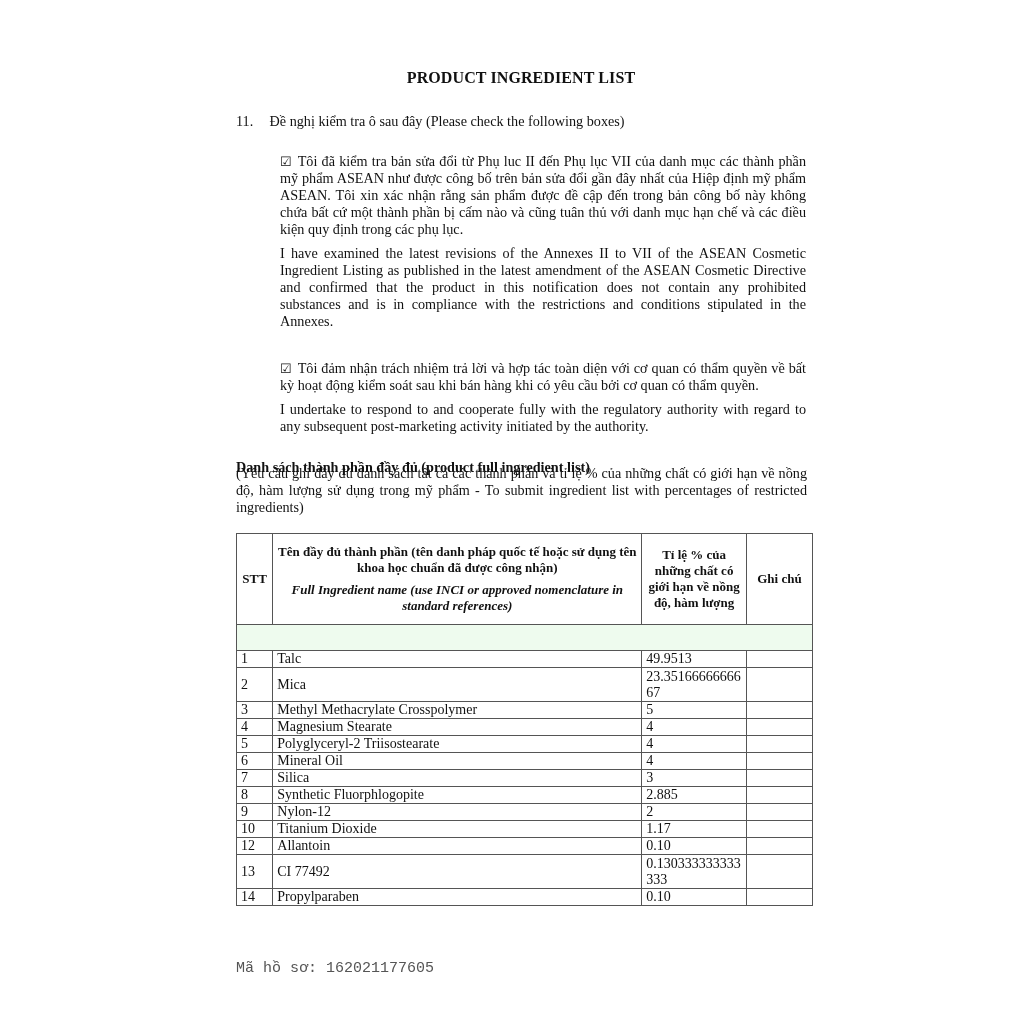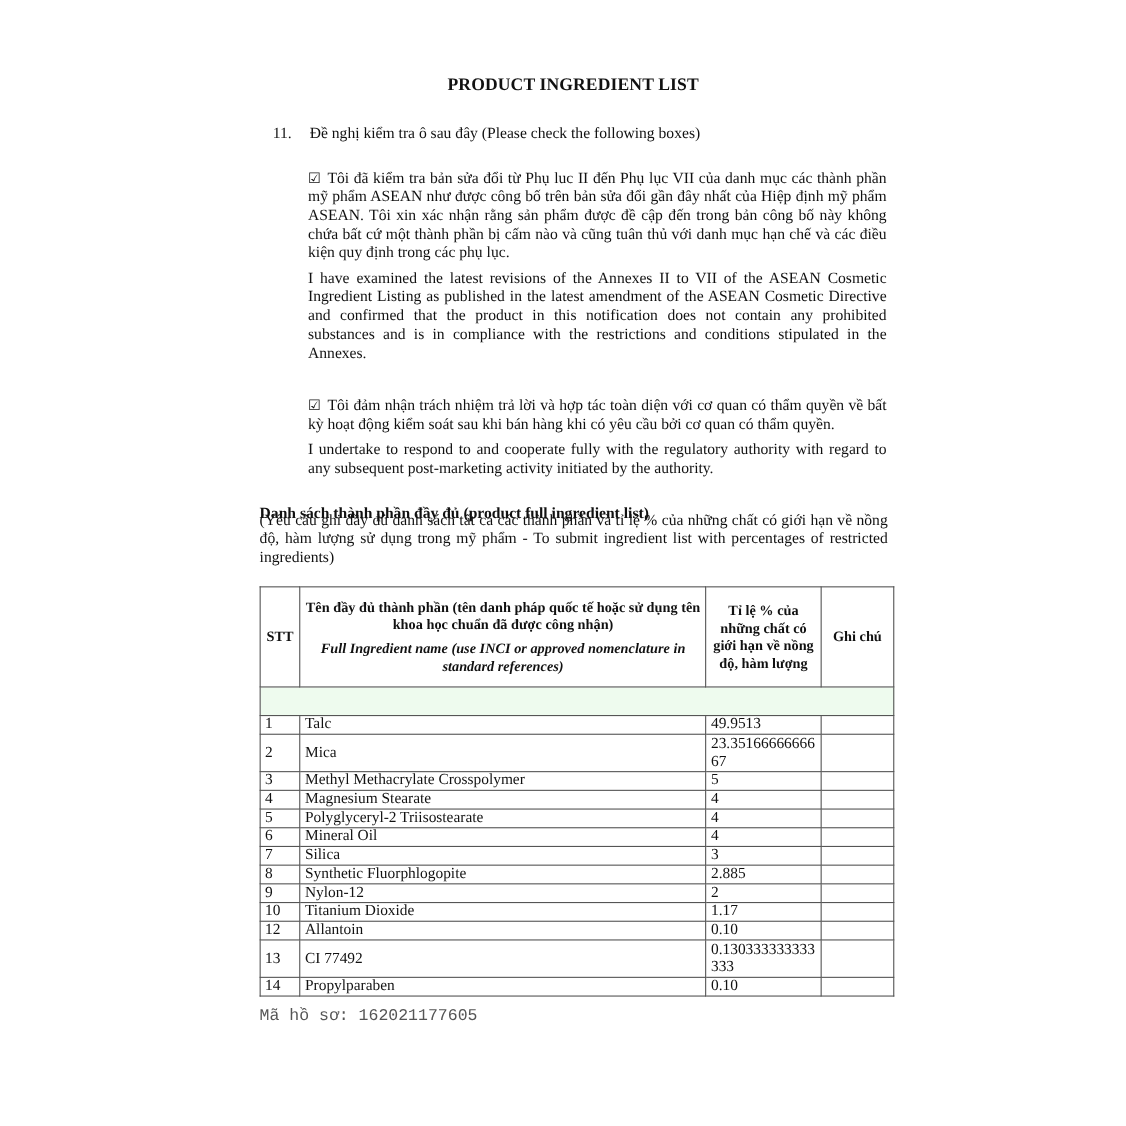--- a/index.html
+++ b/index.html
@@ -27,21 +27,20 @@
       text-align: center;
       font-weight: bold;
       font-size: 16px;
       letter-spacing: 0.1px;
     }
     .item11 {
       position: absolute;
       left: 236px; top: 113px;
       font-size: 14.2px;
       white-space: nowrap;
-      margin-left: 12px;
     }
     .item11 .num { display: inline-block; width: 30px; }
     .para {
       position: absolute;
       left: 280px;
       width: 526px;
       font-size: 14.2px;
       line-height: 17px;
       text-align: justify;
     }
@@ -95,21 +94,21 @@
     .band-row td {
       background: #eefbee;
       height: 25px;
       padding: 0;
     }
     .row td { height: 15px; }
     .row-tall td { height: 33px; }
     .pct-cell { word-break: break-all; }
     .footer-code {
       position: absolute;
-      left: 236px; top: 915px;
+      left: 236px; top: 960px;
       font-family: "Liberation Mono", "DejaVu Sans Mono", monospace;
       font-size: 15px;
       color: #555555;
     }
   </style>
 </head>
 <body>
 
 <div class="page">
 

